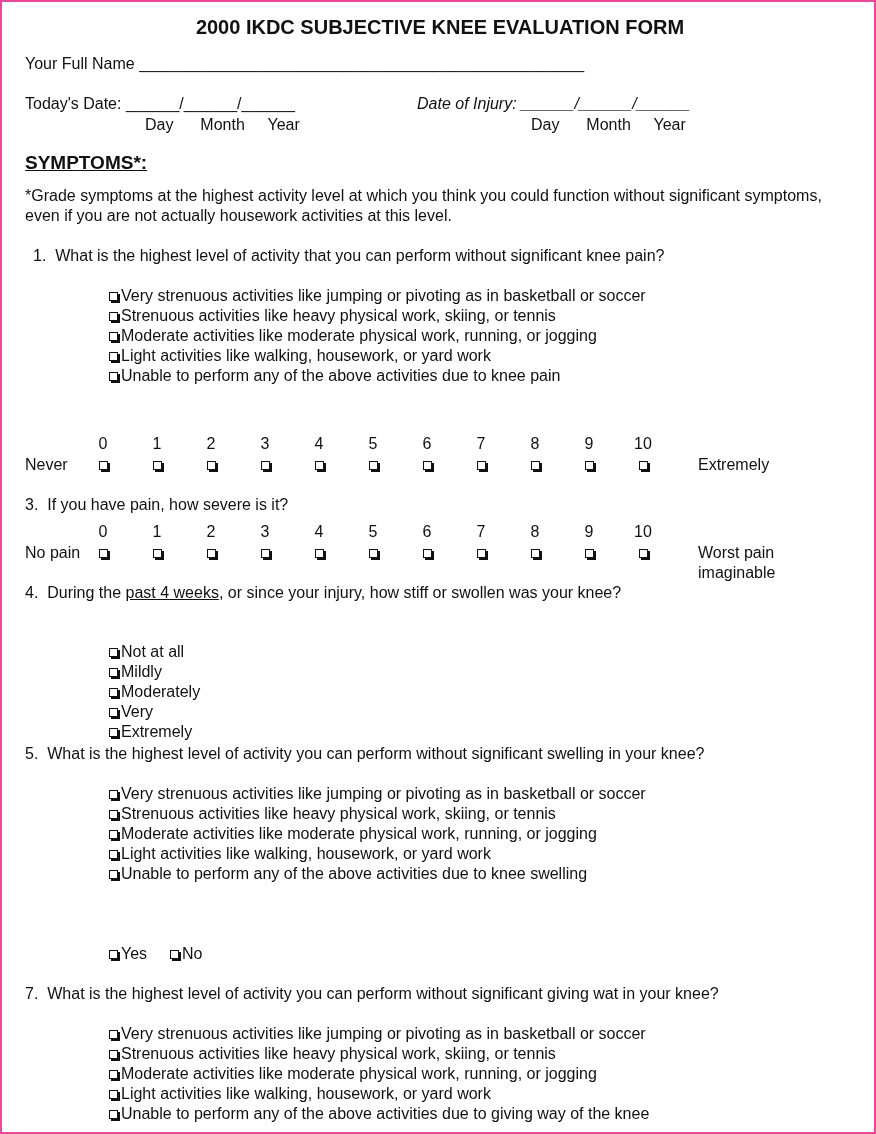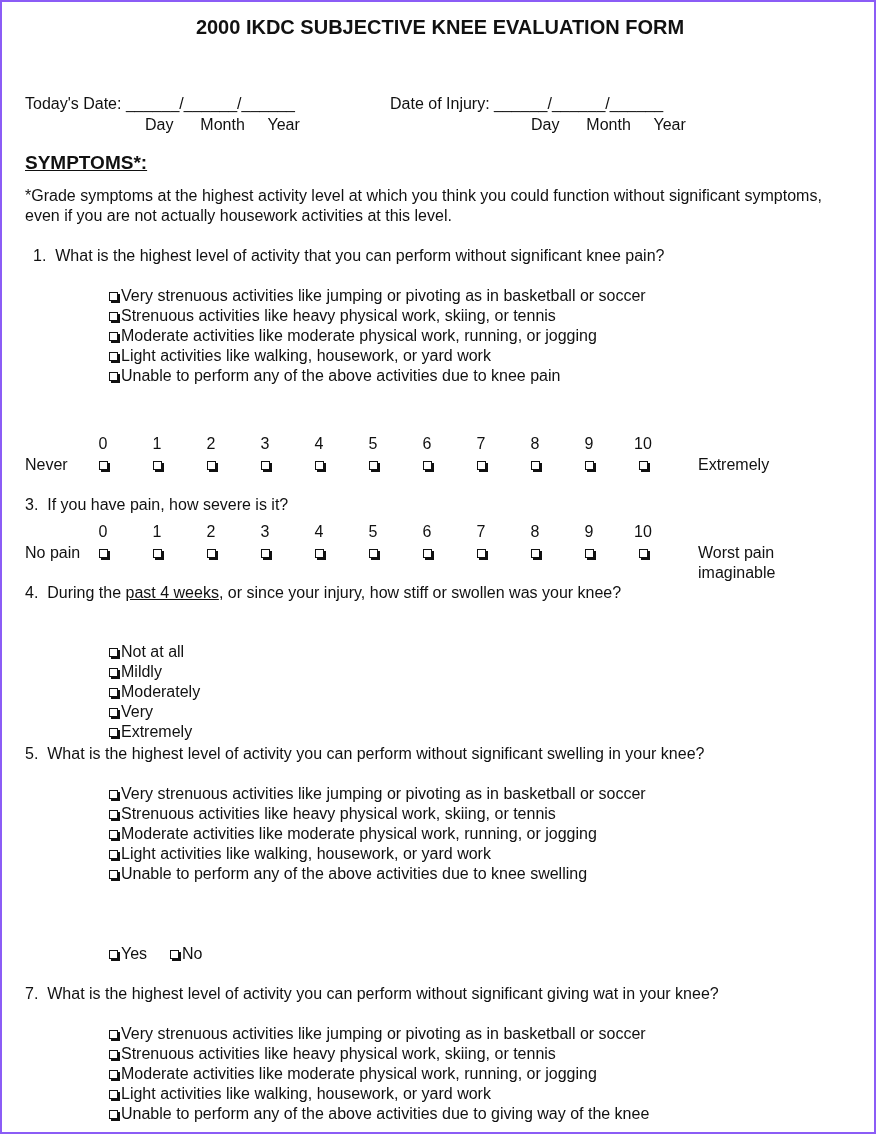--- a/index.html
+++ b/index.html
@@ -1,19 +1,19 @@
 <!DOCTYPE html>
 <html><head>
 <meta charset="utf-8">
 <style>
   html, body { margin:0; padding:0; background:#ffffff; }
   body { width:876px; height:1134px; overflow:hidden; }
   .page {
     position:relative; width:876px; height:1134px; box-sizing:border-box;
-    border:2px solid #8b5cf6; background:#fff; color:#111;
+    border:2px solid #ec4899; background:#fff; color:#111;
     font-family:"Liberation Sans", sans-serif; font-size:16px;
   }
   .abs { position:absolute; white-space:nowrap; line-height:20px; }
   .title { left:0; width:876px; text-align:center; top:13px; font-size:20px; font-weight:bold; line-height:24px; }
   .heading { font-size:19px; font-weight:bold; text-decoration:underline; line-height:24px; }
   .u { text-decoration:underline; }
   .cb {
     display:inline-block; width:9px; height:9px; border:1.5px solid #111;
     box-shadow:2px 2px 0 #111; margin-right:3px; vertical-align:0px; box-sizing:border-box;
     background:#fff;
@@ -23,34 +23,38 @@
   .scale-box { position:absolute; width:30px; text-align:center; line-height:20px; }
   .scale-box .cb { margin-right:0; }
 </style>
 </head>
 <body>
 
 <div class="page">
 
   <div class="abs title">2000 IKDC SUBJECTIVE KNEE EVALUATION FORM</div>
 
+  <div class="abs" style="left:23px; top:52px;">
+    <span>Your Full Name</span>
+    <span>__________________________________________________</span>
+  </div>
 
   <div class="abs" style="left:23px; top:92px;">
     <span>Today's Date:</span>
     <span>______/______/______</span>
   </div>
   <div class="abs" style="left:143px; top:113px;">
     <span>Day</span>
     <span style="display:inline-block;width:18px"></span>
     <span>Month</span>
     <span style="display:inline-block;width:14px"></span>
     <span>Year</span>
   </div>
 
-  <div class="abs" style="left:388px; top:92px;">
+  <div class="abs" style="left:415px; top:92px;font-style:italic;">
     <span>Date of Injury:</span>
     <span>______/______/______</span>
   </div>
   <div class="abs" style="left:529px; top:113px;">
     <span>Day</span>
     <span style="display:inline-block;width:18px"></span>
     <span>Month</span>
     <span style="display:inline-block;width:14px"></span>
     <span>Year</span>
   </div>

